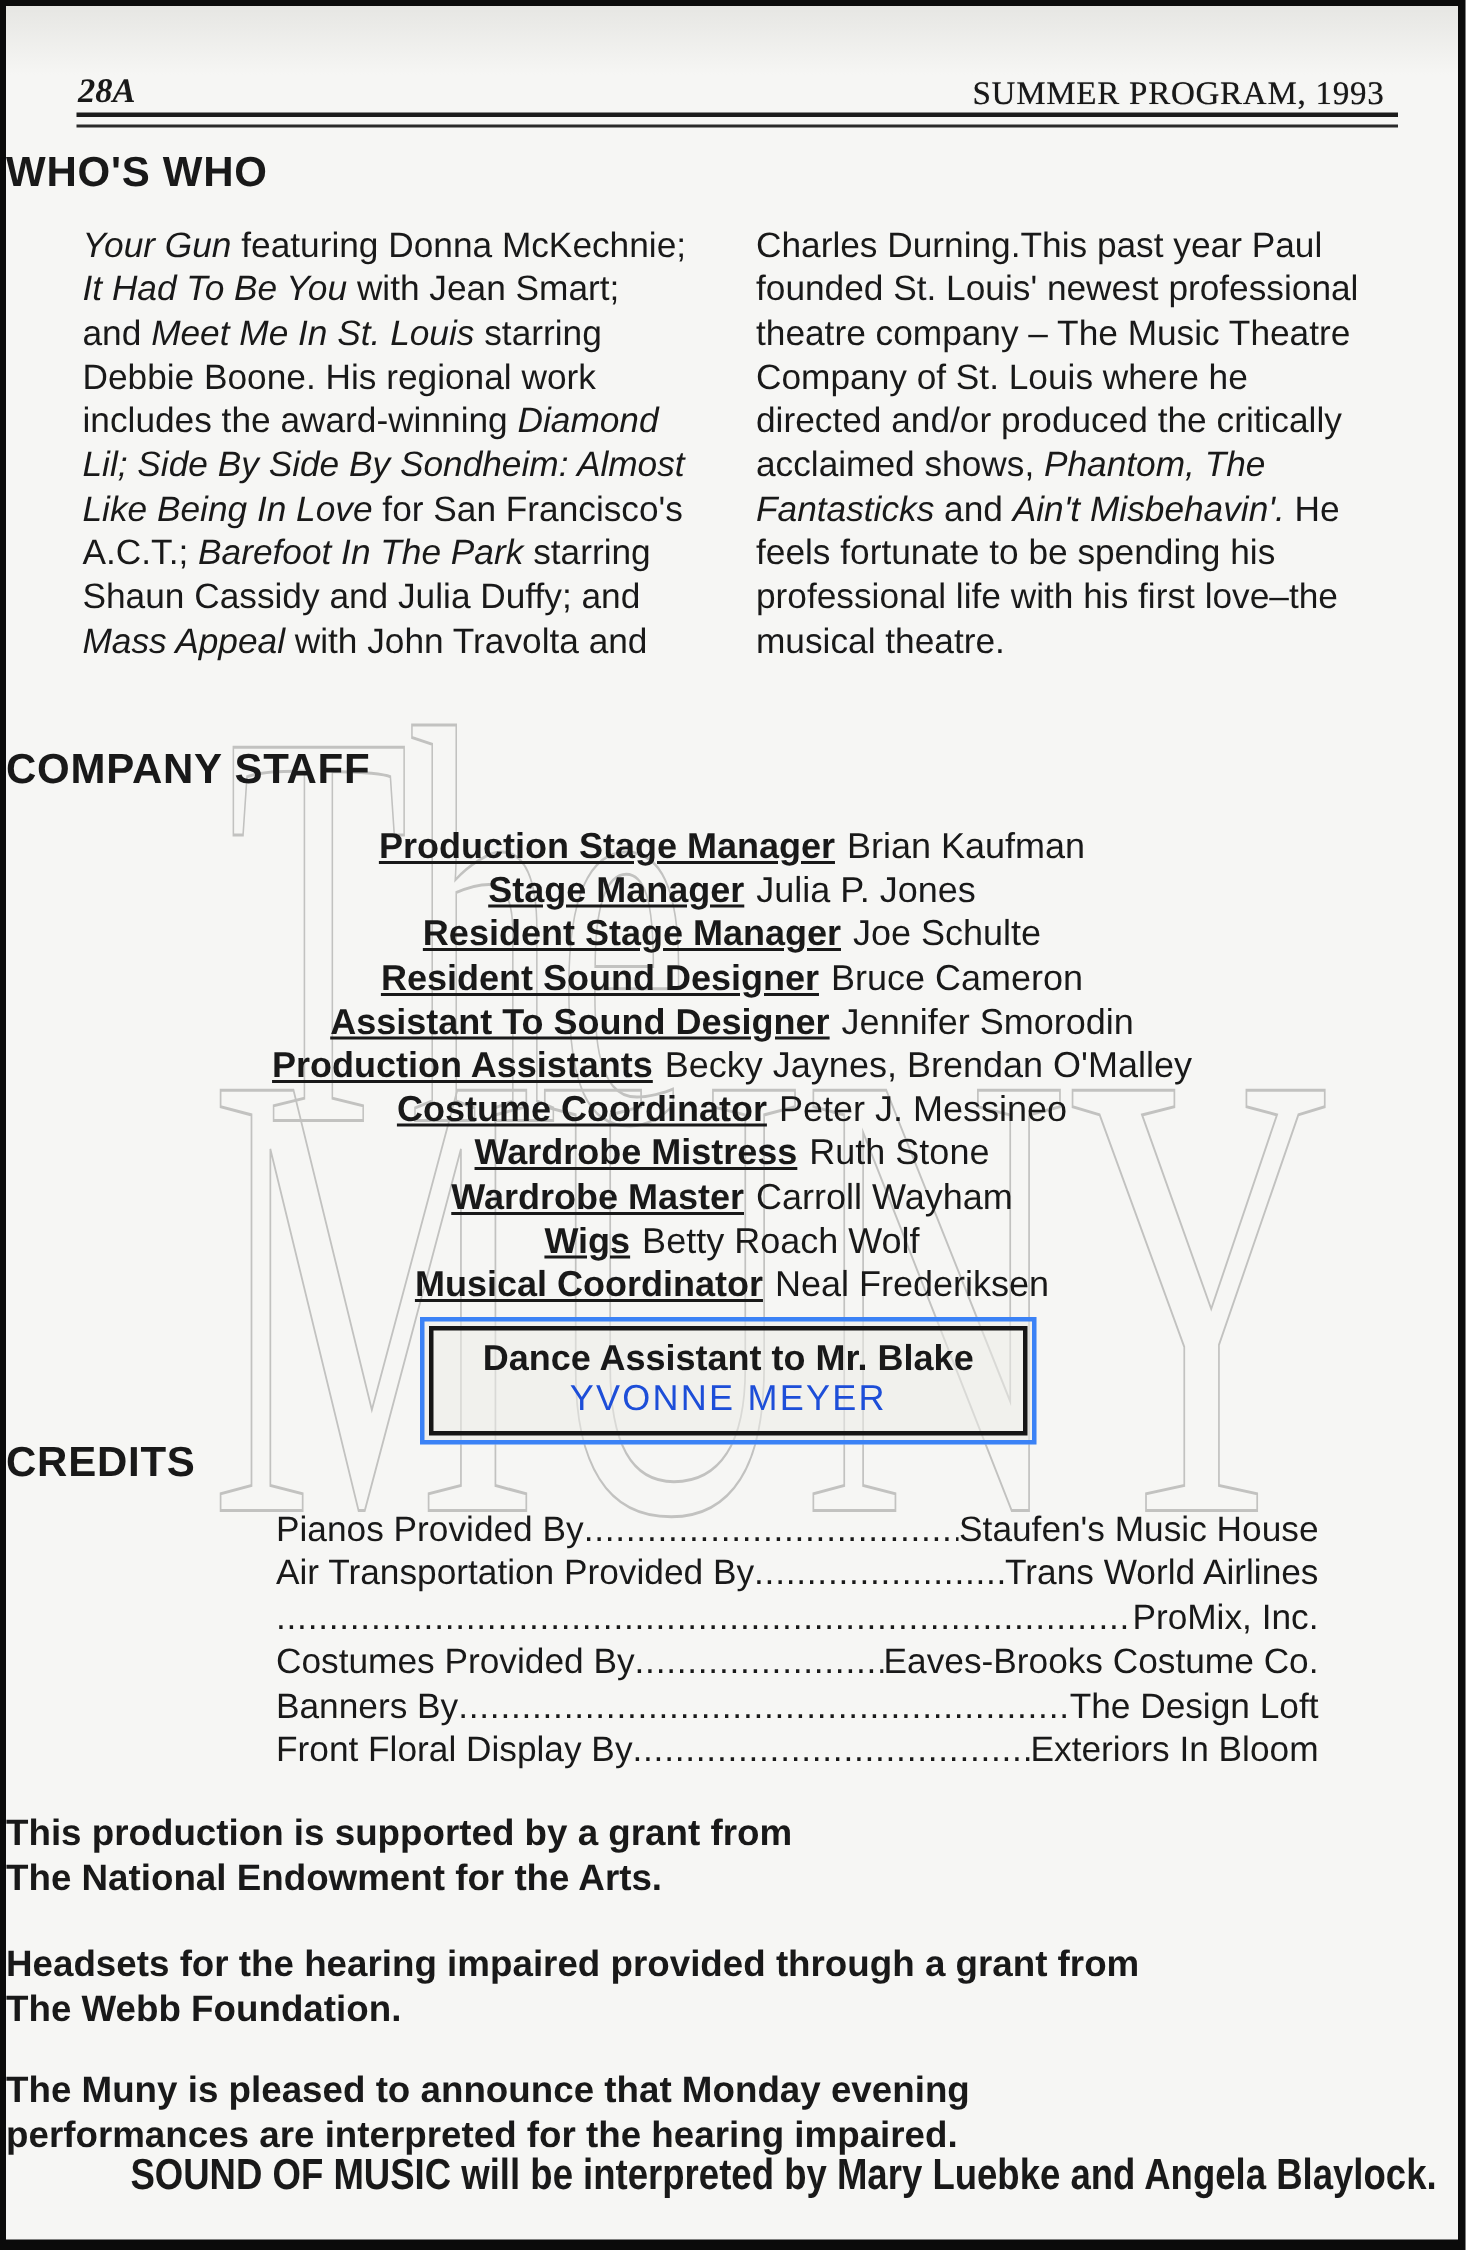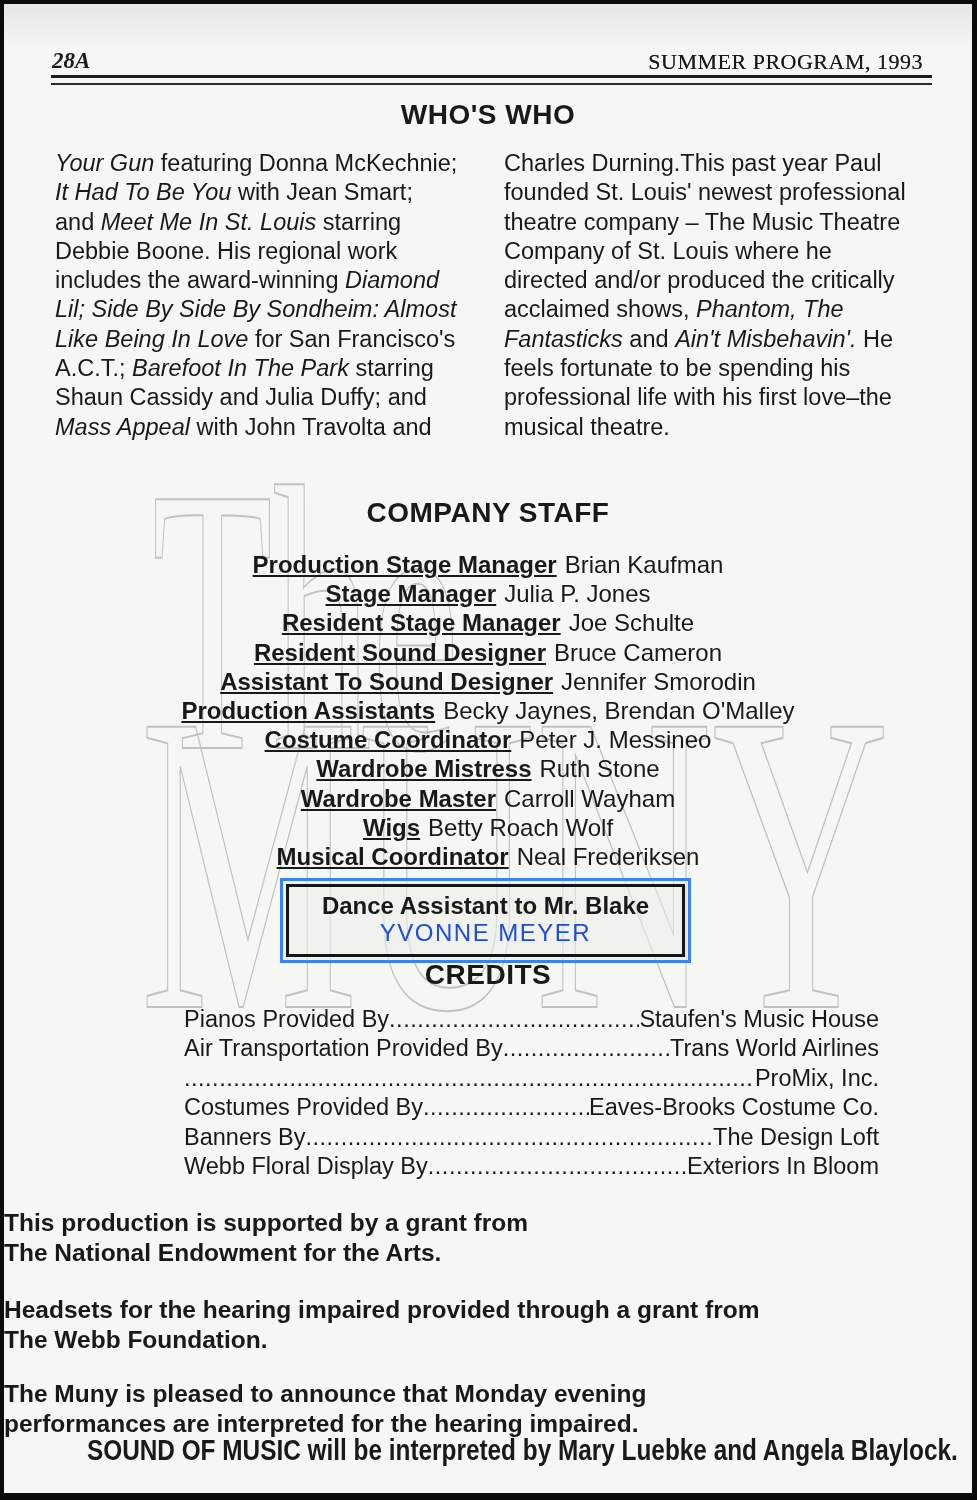--- a/index.html
+++ b/index.html
@@ -18,21 +18,21 @@
 
   .content{position:absolute;inset:0;z-index:1;}
 
   
   .pageno{position:absolute;left:48px;top:44px;font:italic 700 23px "Liberation Serif",serif;}
   .program{position:absolute;right:49px;top:45px;font:400 22px "Liberation Serif",serif;
            letter-spacing:.5px;text-shadow:0 0 .5px rgba(0,0,0,.7);}
   .rules{position:absolute;left:47px;top:71px;width:881px;height:5px;
          border-top:3px solid #1c1c1c;border-bottom:2px solid #2a2a2a;}
 
-  .h1{position:absolute;left:0;right:0;text-align:center;font-weight:bold;
+  .h1{position:absolute;left:0;right:0;font-weight:bold;
       font-size:28px;letter-spacing:.5px;}
   #whoswho-title{top:95px;}
   #staff-title{top:493px;}
   #credits-title{top:955px;}
 
   
   .col{position:absolute;top:145px;font-size:23.5px;line-height:29.3px;}
   .col-left{left:51px;}
   .col-right{left:500px;}
   .bio-line{white-space:nowrap;}
@@ -155,21 +155,21 @@
           <span class="credit-label">Costumes Provided By</span>
           <span class="credit-dots"></span>
           <span class="credit-value">Eaves-Brooks Costume Co.</span>
         </div>
       <div class="credit-row">
           <span class="credit-label">Banners By</span>
           <span class="credit-dots"></span>
           <span class="credit-value">The Design Loft</span>
         </div>
       <div class="credit-row">
-          <span class="credit-label">Webb Floral Display By</span>
+          <span class="credit-label">Front Floral Display By</span>
           <span class="credit-dots"></span>
           <span class="credit-value">Exteriors In Bloom</span>
         </div>
     </div>
 
     <div class="note" id="note-nea">
       <div>This production is supported by a grant from</div>
       <div>The National Endowment for the Arts.</div>
     </div>
 

